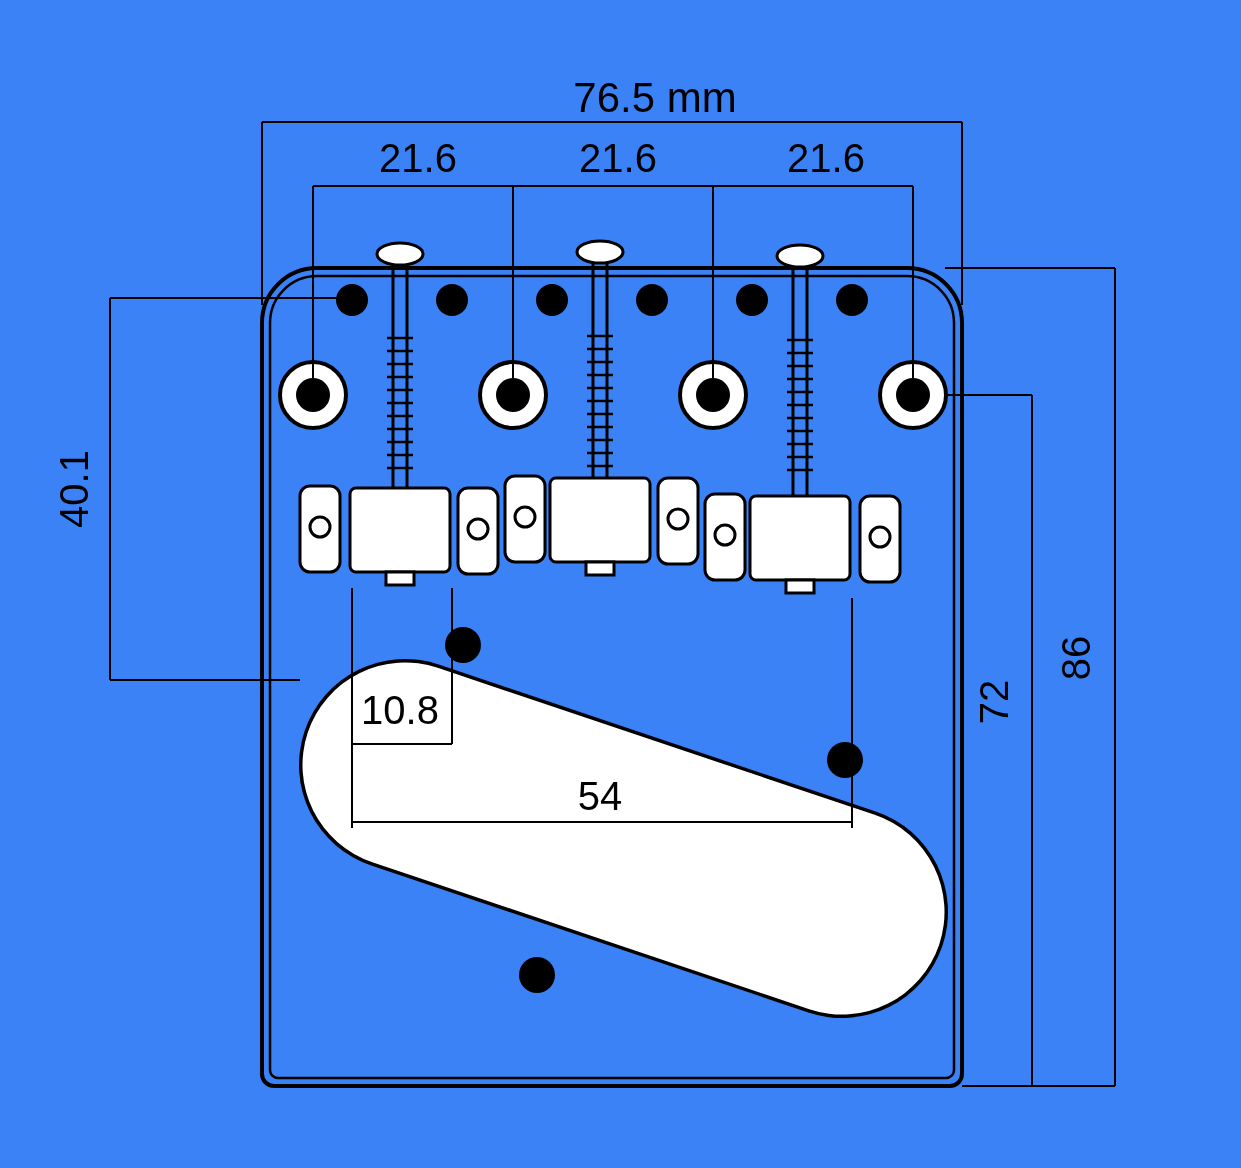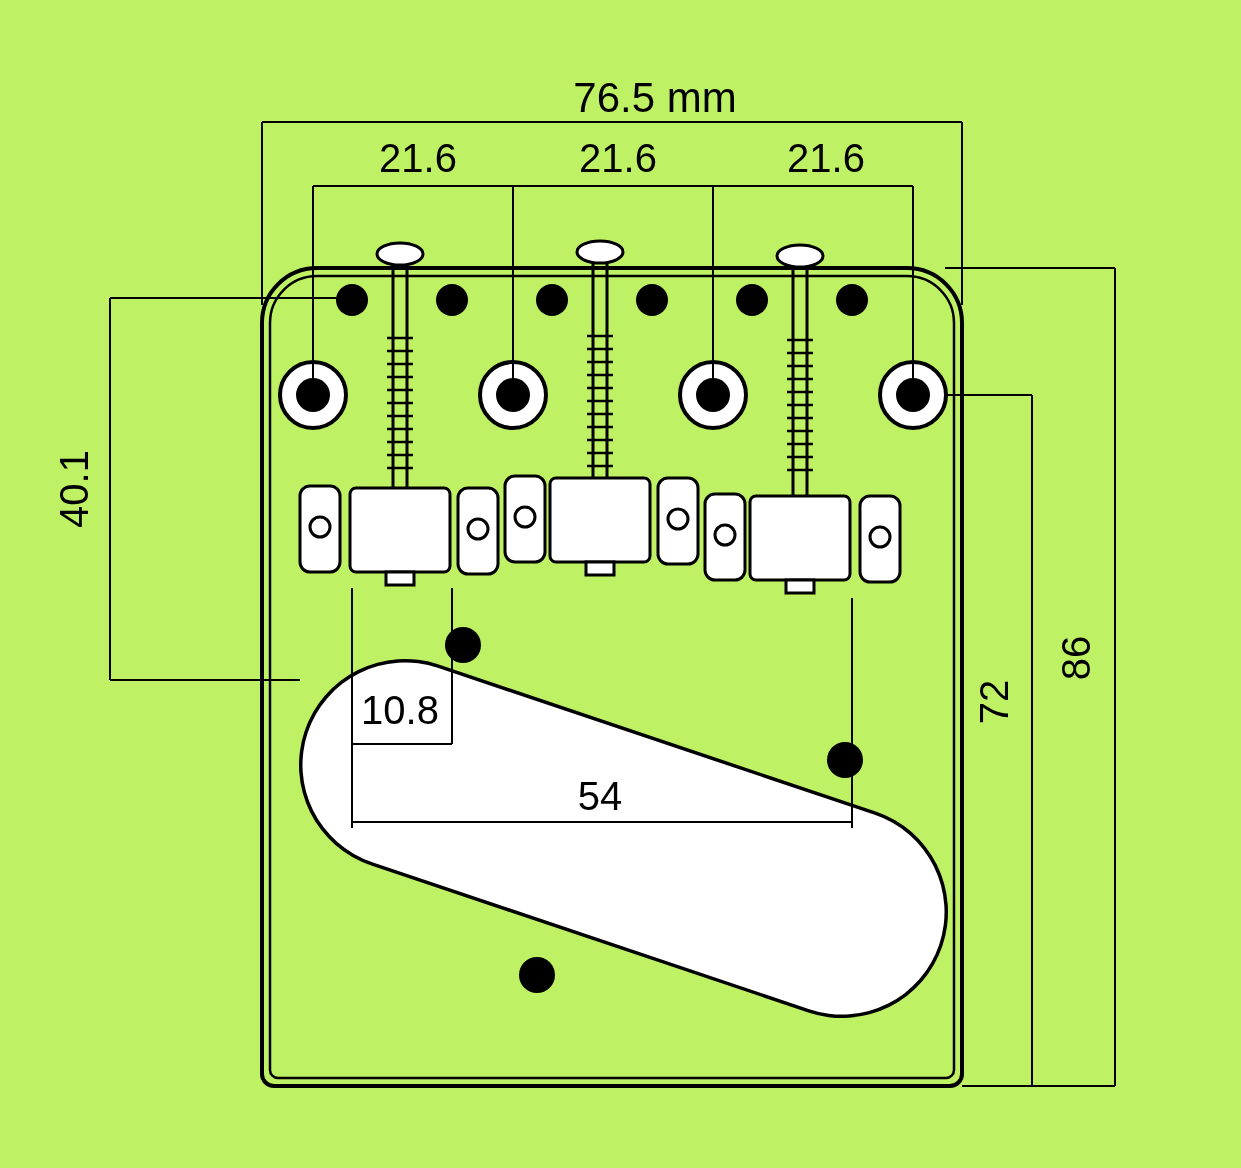--- a/index.html
+++ b/index.html
@@ -7,21 +7,21 @@
     padding: 0;
     background: #ffffff;
     width: 1241px;
     height: 1168px;
     font-family: "Liberation Sans", sans-serif;
   }
   .canvas {
     position: relative;
     width: 1241px;
     height: 1168px;
-    background: #bef264;
+    background: #3b82f6;
     overflow: hidden;
   }
   svg { display: block; }
   text {
     font-family: "Liberation Sans", sans-serif;
     fill: #000000;
     font-size: 40px;
   }
   text.big { font-size: 42px; }
 </style>

